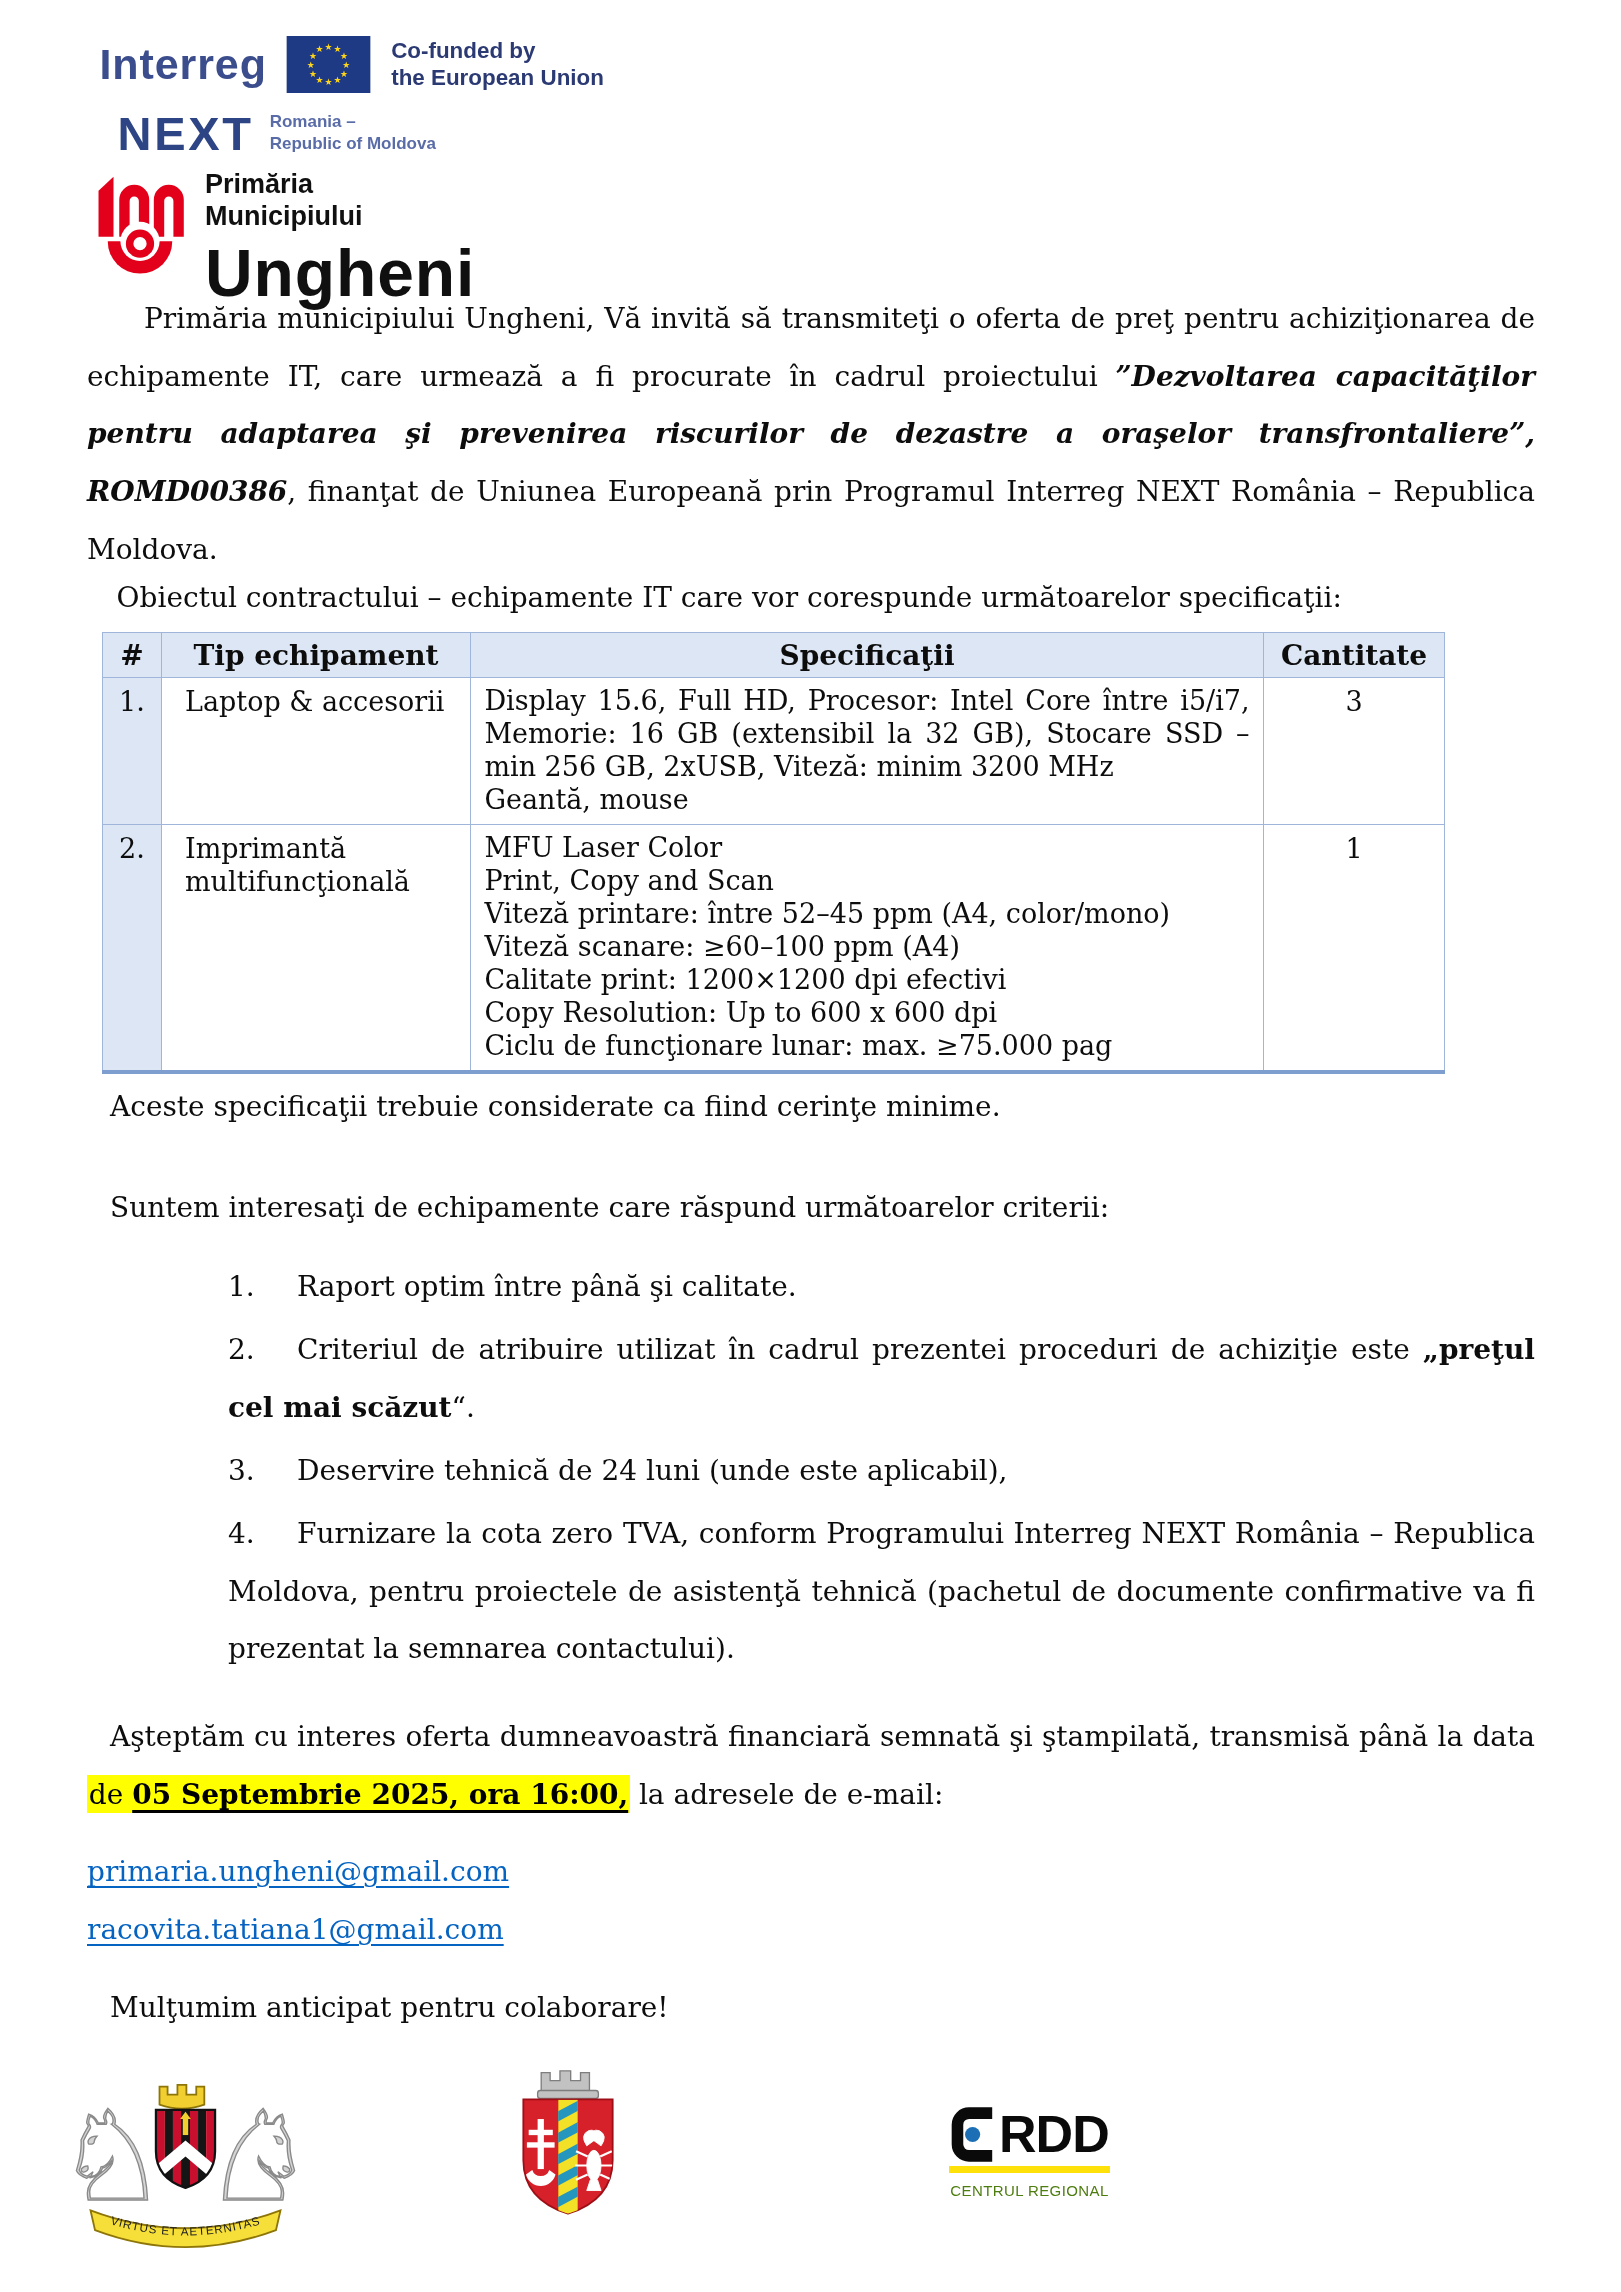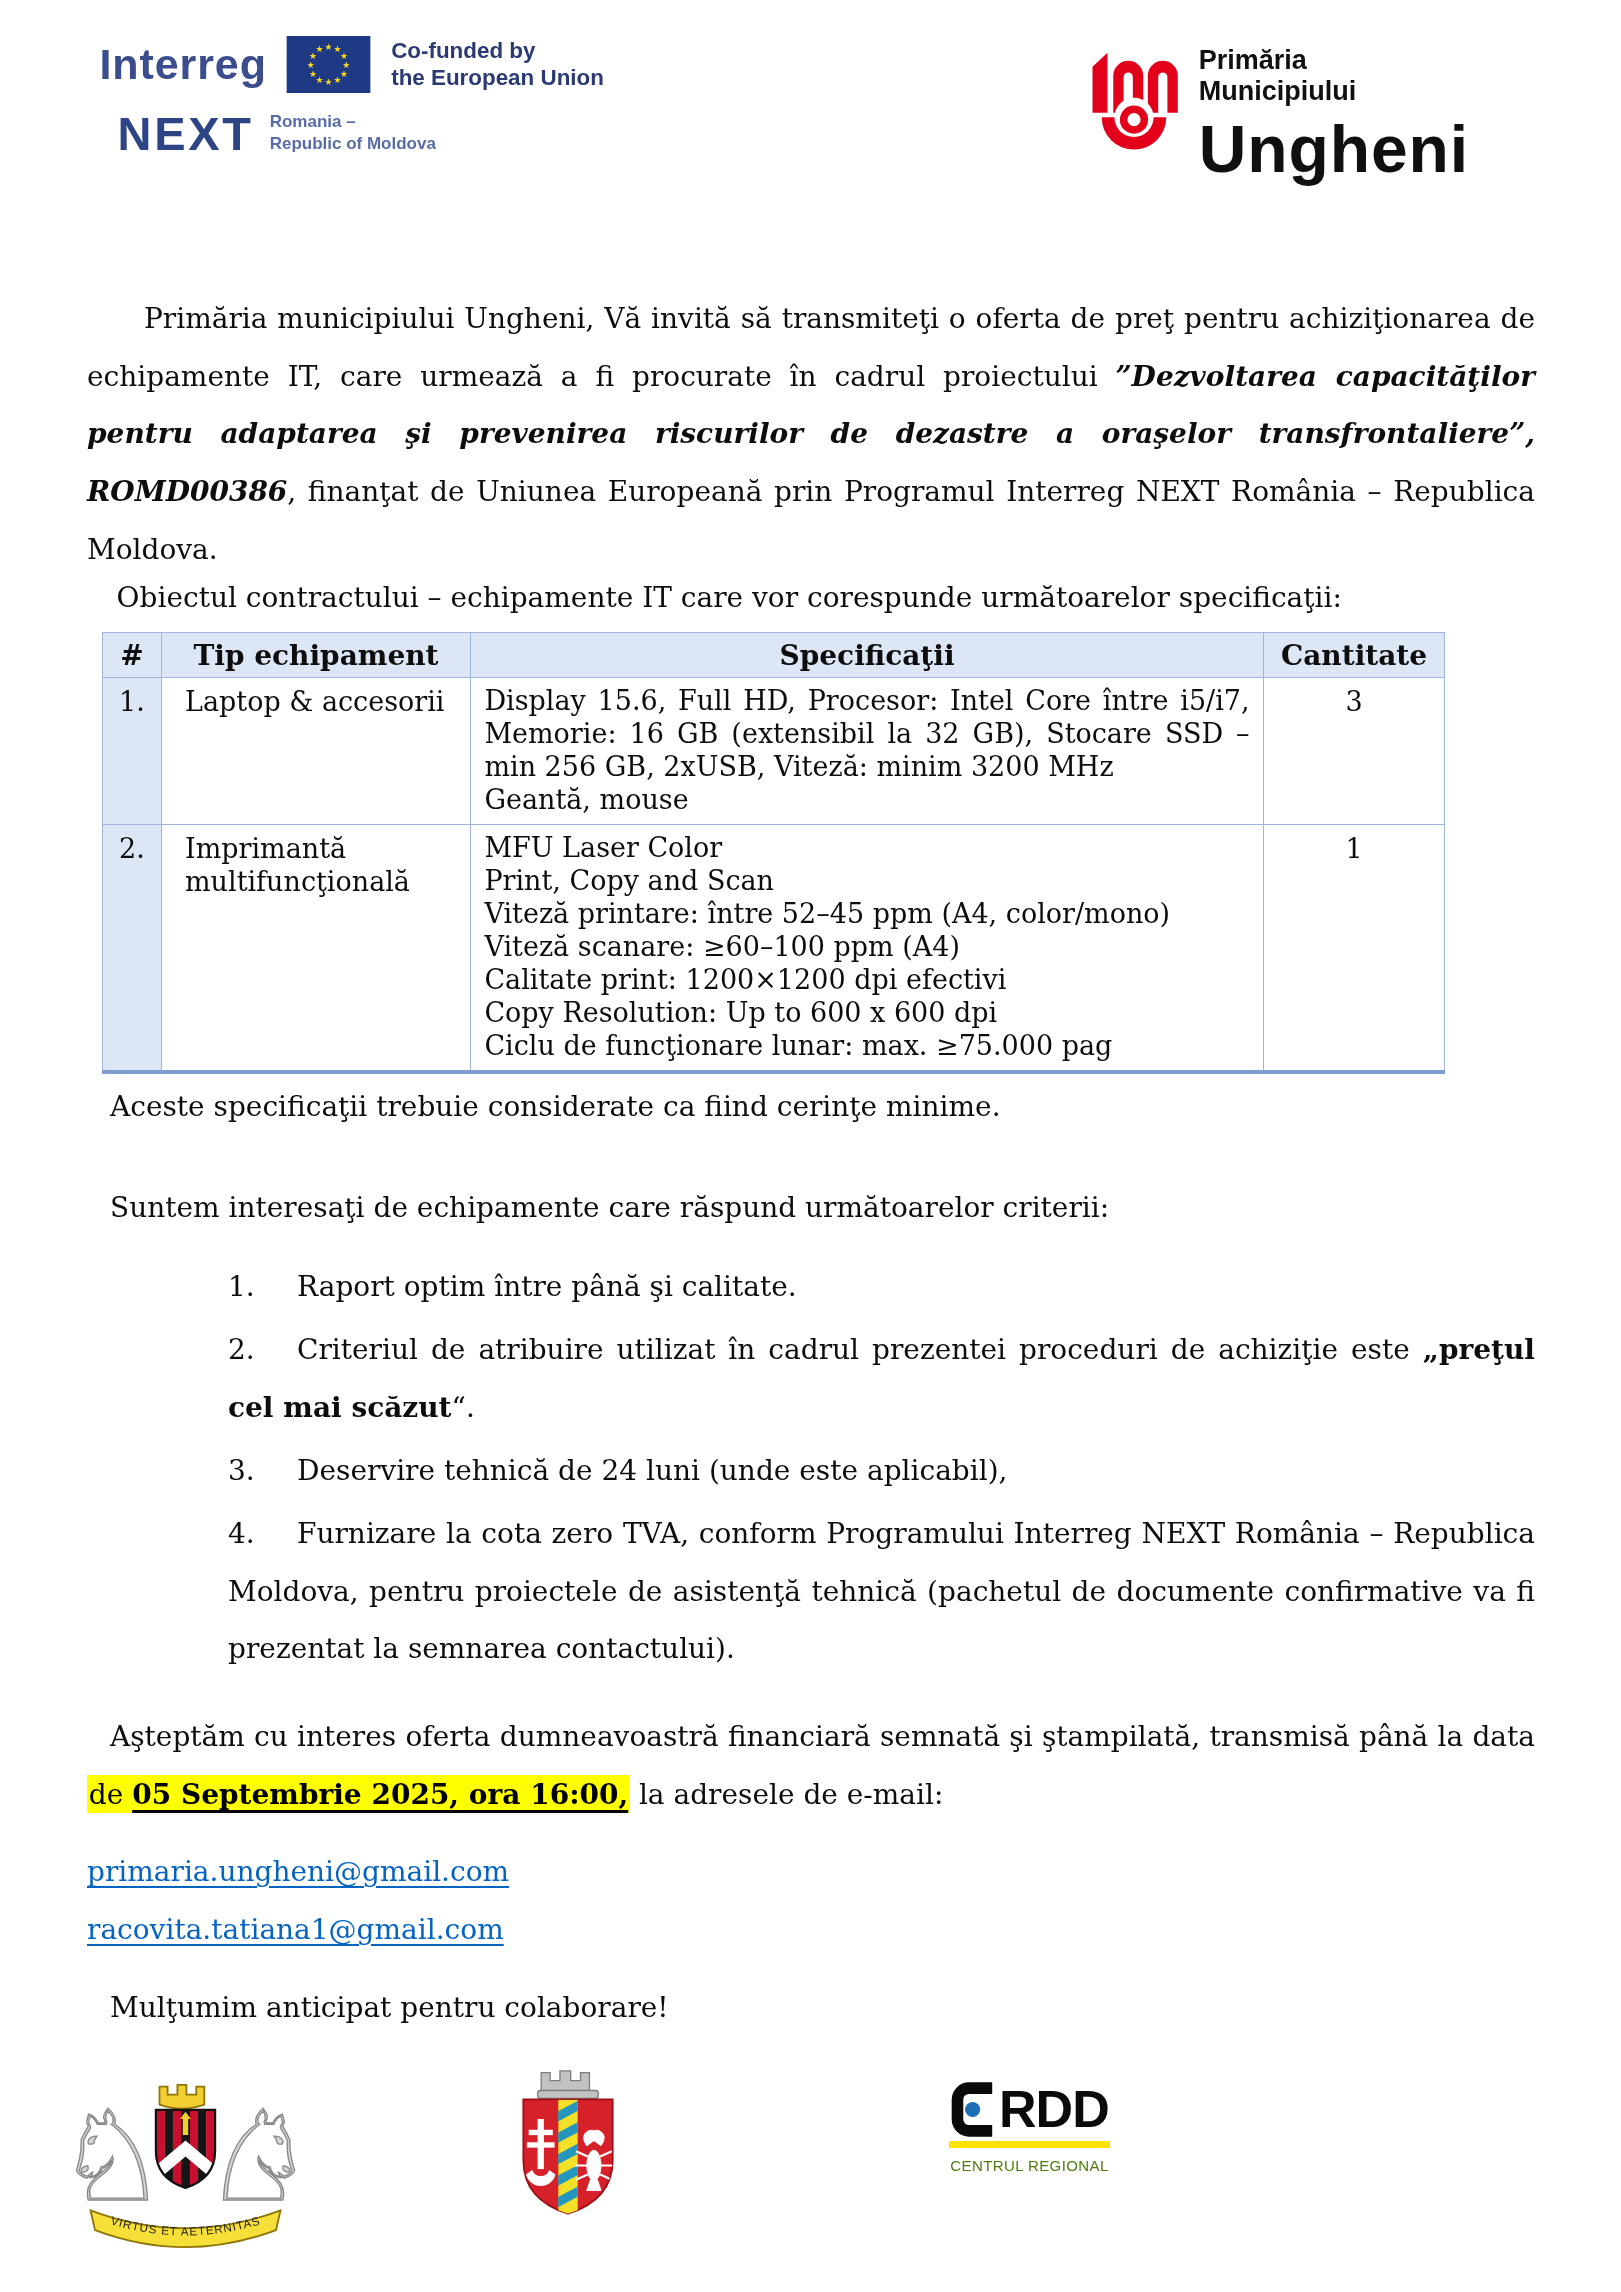--- a/index.html
+++ b/index.html
@@ -6,21 +6,21 @@
   html,body { background:#ffffff; }
   body {
     width:1622px; height:2293px; overflow:hidden;
     font-family:"DejaVu Serif", serif;
     color:#0d0d0d;
     position:relative;
   }
   .page { padding:36px 87px 0 87px; width:1622px; height:2293px; }
 
   
-  header { display:flex; justify-content:space-between; align-items:flex-start; height:215px; }
+  header { display:flex; justify-content:space-between; align-items:flex-start; height:215px;flex-direction:column; }
   .interreg { margin-left:12.5px; }
   .ir-row1 { display:flex; align-items:center; gap:19.7px; }
   .ir-word { font-family:"Liberation Sans", sans-serif; font-weight:bold; font-size:43px; color:#3b4d8c; letter-spacing:0.9px; }
   .eu-flag { width:85px; height:57px; display:block; }
   .cofunded { font-family:"Liberation Sans", sans-serif; font-weight:bold; font-size:22.4px; line-height:1.18; color:#2c3a74; }
   .ir-row2 { margin-top:12.5px; margin-left:18px; display:flex; align-items:center; gap:16px; }
   .ir-next { font-family:"Liberation Sans", sans-serif; font-weight:bold; font-size:47px; color:#2e4585; letter-spacing:2.7px; }
   .ir-prog { font-family:"Liberation Sans", sans-serif; font-weight:bold; font-size:17px; line-height:1.3; color:#5a6ca8; }
 
   .ungheni-logo { display:flex; align-items:flex-start; gap:12px; margin-right:66px; margin-top:1.8px; }
@@ -60,21 +60,21 @@
   p.email + p.email { margin-top:25px; }
   a.email-link { color:var(--link,#0563c1); text-decoration:underline; text-underline-offset:5.4px; }
 
   p.thanks { margin-top:45px; padding-left:23px; font-size:28px; }
 
   
   footer { margin-top:41px; }
   .arms-row { position:relative; height:190px; }
   .arms-dorohoi { position:absolute; left:-18px; top:0; width:233px; height:184px; }
   .arms-ungheni { position:absolute; left:414px; top:-5.4px; width:134px; height:186px; }
-  .crdd { position:absolute; left:853px; top:14px; width:179px; text-align:center; font-family:"Liberation Sans", sans-serif; }
+  .crdd { position:absolute; left:853px; top:39px; width:179px; text-align:center; font-family:"Liberation Sans", sans-serif; }
   .crdd-logo { display:flex; align-items:center; justify-content:center; gap:1.8px; }
   .crdd-rdd { font-size:52px; font-weight:bold; color:#0a0a0a; letter-spacing:-0.9px; }
   .crdd-bar { height:7.2px; background:#ffe10a; margin:1.8px 9px 7.2px 9px; }
   .crdd-sub { font-size:15px; color:#4d7c0f; letter-spacing:0.4px; line-height:1.35; }
 </style>
 </head>
 <body>
 
 <div class="page">
 

